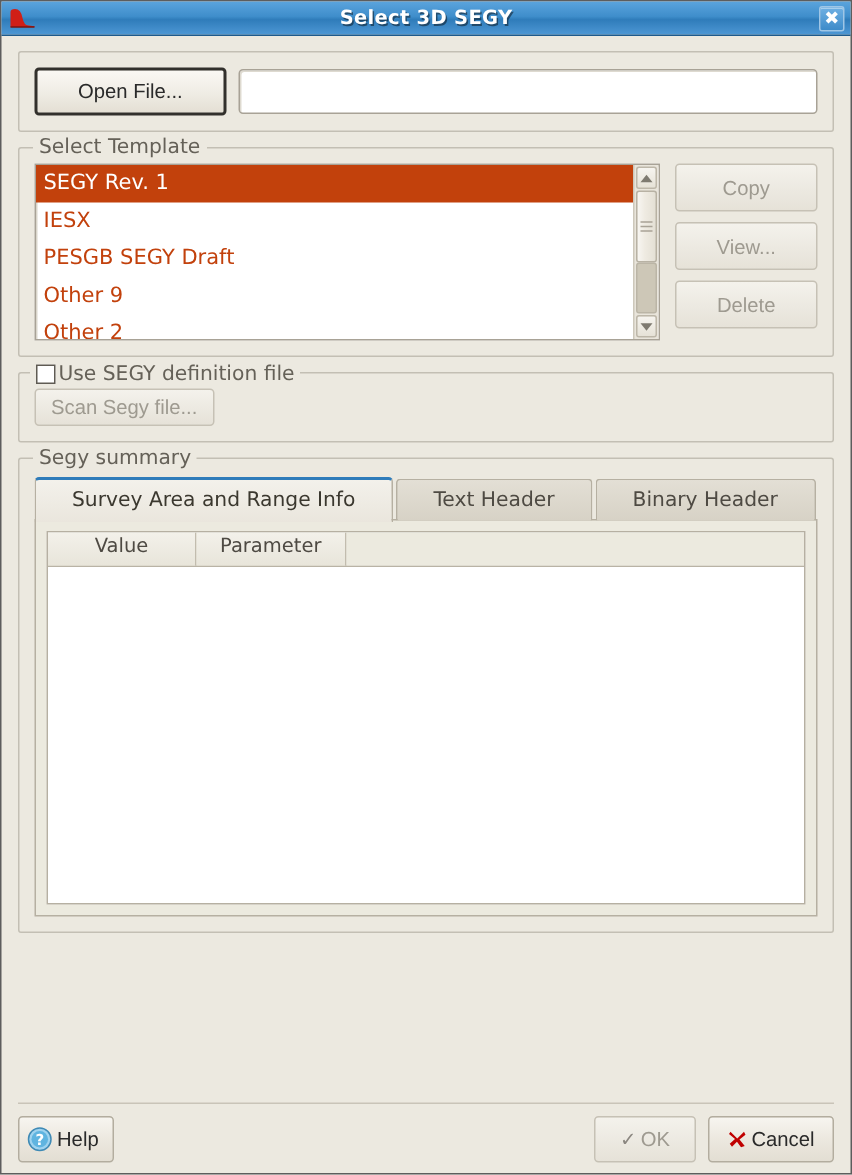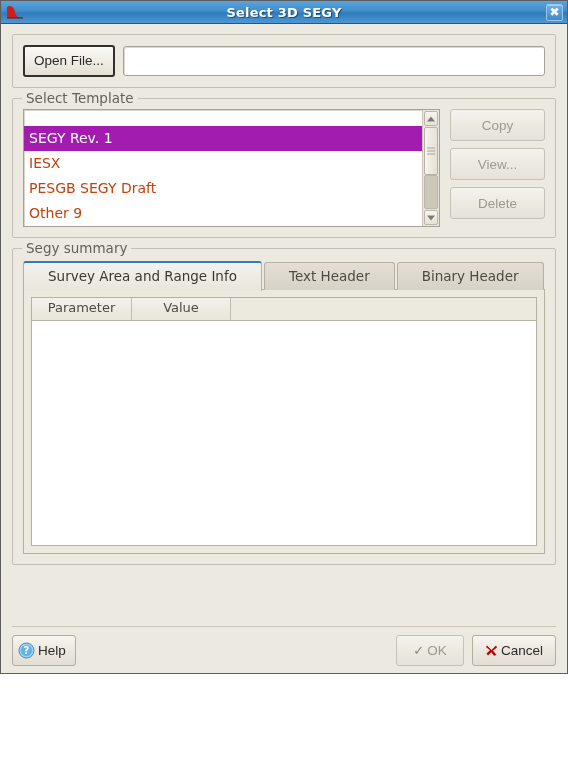--- a/index.html
+++ b/index.html
@@ -7,21 +7,21 @@
     background: #ffffff;
   }
   body {
     width: 568px; height: 783px;
     font-family: "DejaVu Sans", sans-serif;
     font-size: 13px;
     color: #1a1a1a;
     overflow: hidden;
   }
   .window {
-    width: 568px; height: 674px;
+    width: 568px; height: 783px;
     box-sizing: border-box;
     background: #ece9e0;
     border: 1px solid #5d5d5d;
     display: flex;
     flex-direction: column;
     position: relative;
   }
 
   
   .titlebar {
@@ -106,21 +106,21 @@
     border-radius: 3px;
     color: #2a2a2a;
     font-size: 13.5px;
     padding: 4px 10px;
     cursor: pointer;
     white-space: nowrap;
   }
   .btn.default {
     border: 2px solid #32302c;
     border-radius: 3px;
-    padding: 4px 9px;
+    padding: 4px 27px;
     background: linear-gradient(to bottom, #faf8f4 0%, #efece4 55%, #e4dfd4 100%);
   }
   .btn.disabled {
     color: #9e9a90;
     border-color: #c6c1b5;
     background: linear-gradient(to bottom, #f4f2ec 0%, #ece9e1 55%, #e6e2d8 100%);
     cursor: default;
   }
   #open-file-btn { height: 32px; line-height: 20px; }
 
@@ -161,23 +161,22 @@
   .list-item {
     height: 25px;
     line-height: 25px;
     padding: 0 0 0 5px;
     font-size: 14px;
     color: #c2410c;
     white-space: nowrap;
     cursor: default;
   }
   .list-item.selected {
-    background: #a21caf;
+    background: #c2410c;
     color: #ffffff;
-    margin-top: 16px;
   }
 
   .scrollbar {
     flex: 0 0 16px;
     width: 16px;
     background: #e9e5db;
     border-left: 1px solid #cdc8bb;
     display: flex;
     flex-direction: column;
     position: relative;
@@ -411,33 +410,40 @@
           </div>
         </div>
         <div class="tmpl-buttons">
           <button class="btn disabled">Copy</button>
           <button class="btn disabled">View...</button>
           <button class="btn disabled">Delete</button>
         </div>
       </div>
     </div>
 
+    <div class="group check-group dim">
+      <span class="group-title">
+        <span class="checkbox"></span>
+        <span>Use SEGY definition file</span>
+      </span>
+      <button class="btn disabled">Scan Segy file...</button>
+    </div>
 
     <div class="group summary dim">
       <span class="group-title">Segy summary</span>
       <div class="tabs">
         <div class="tab active">Survey Area and Range Info</div>
         <div class="tab">Text Header</div>
         <div class="tab">Binary Header</div>
       </div>
       <div class="tab-panel">
         <div class="table">
           <div class="table-head">
+            <div class="th c2">Value</div>
             <div class="th c1">Parameter</div>
-            <div class="th c2">Value</div>
             <div class="th filler"></div>
           </div>
           <div class="table-body"></div>
         </div>
       </div>
     </div>
 
   </div>
 
   <div class="footer-sep"></div>

